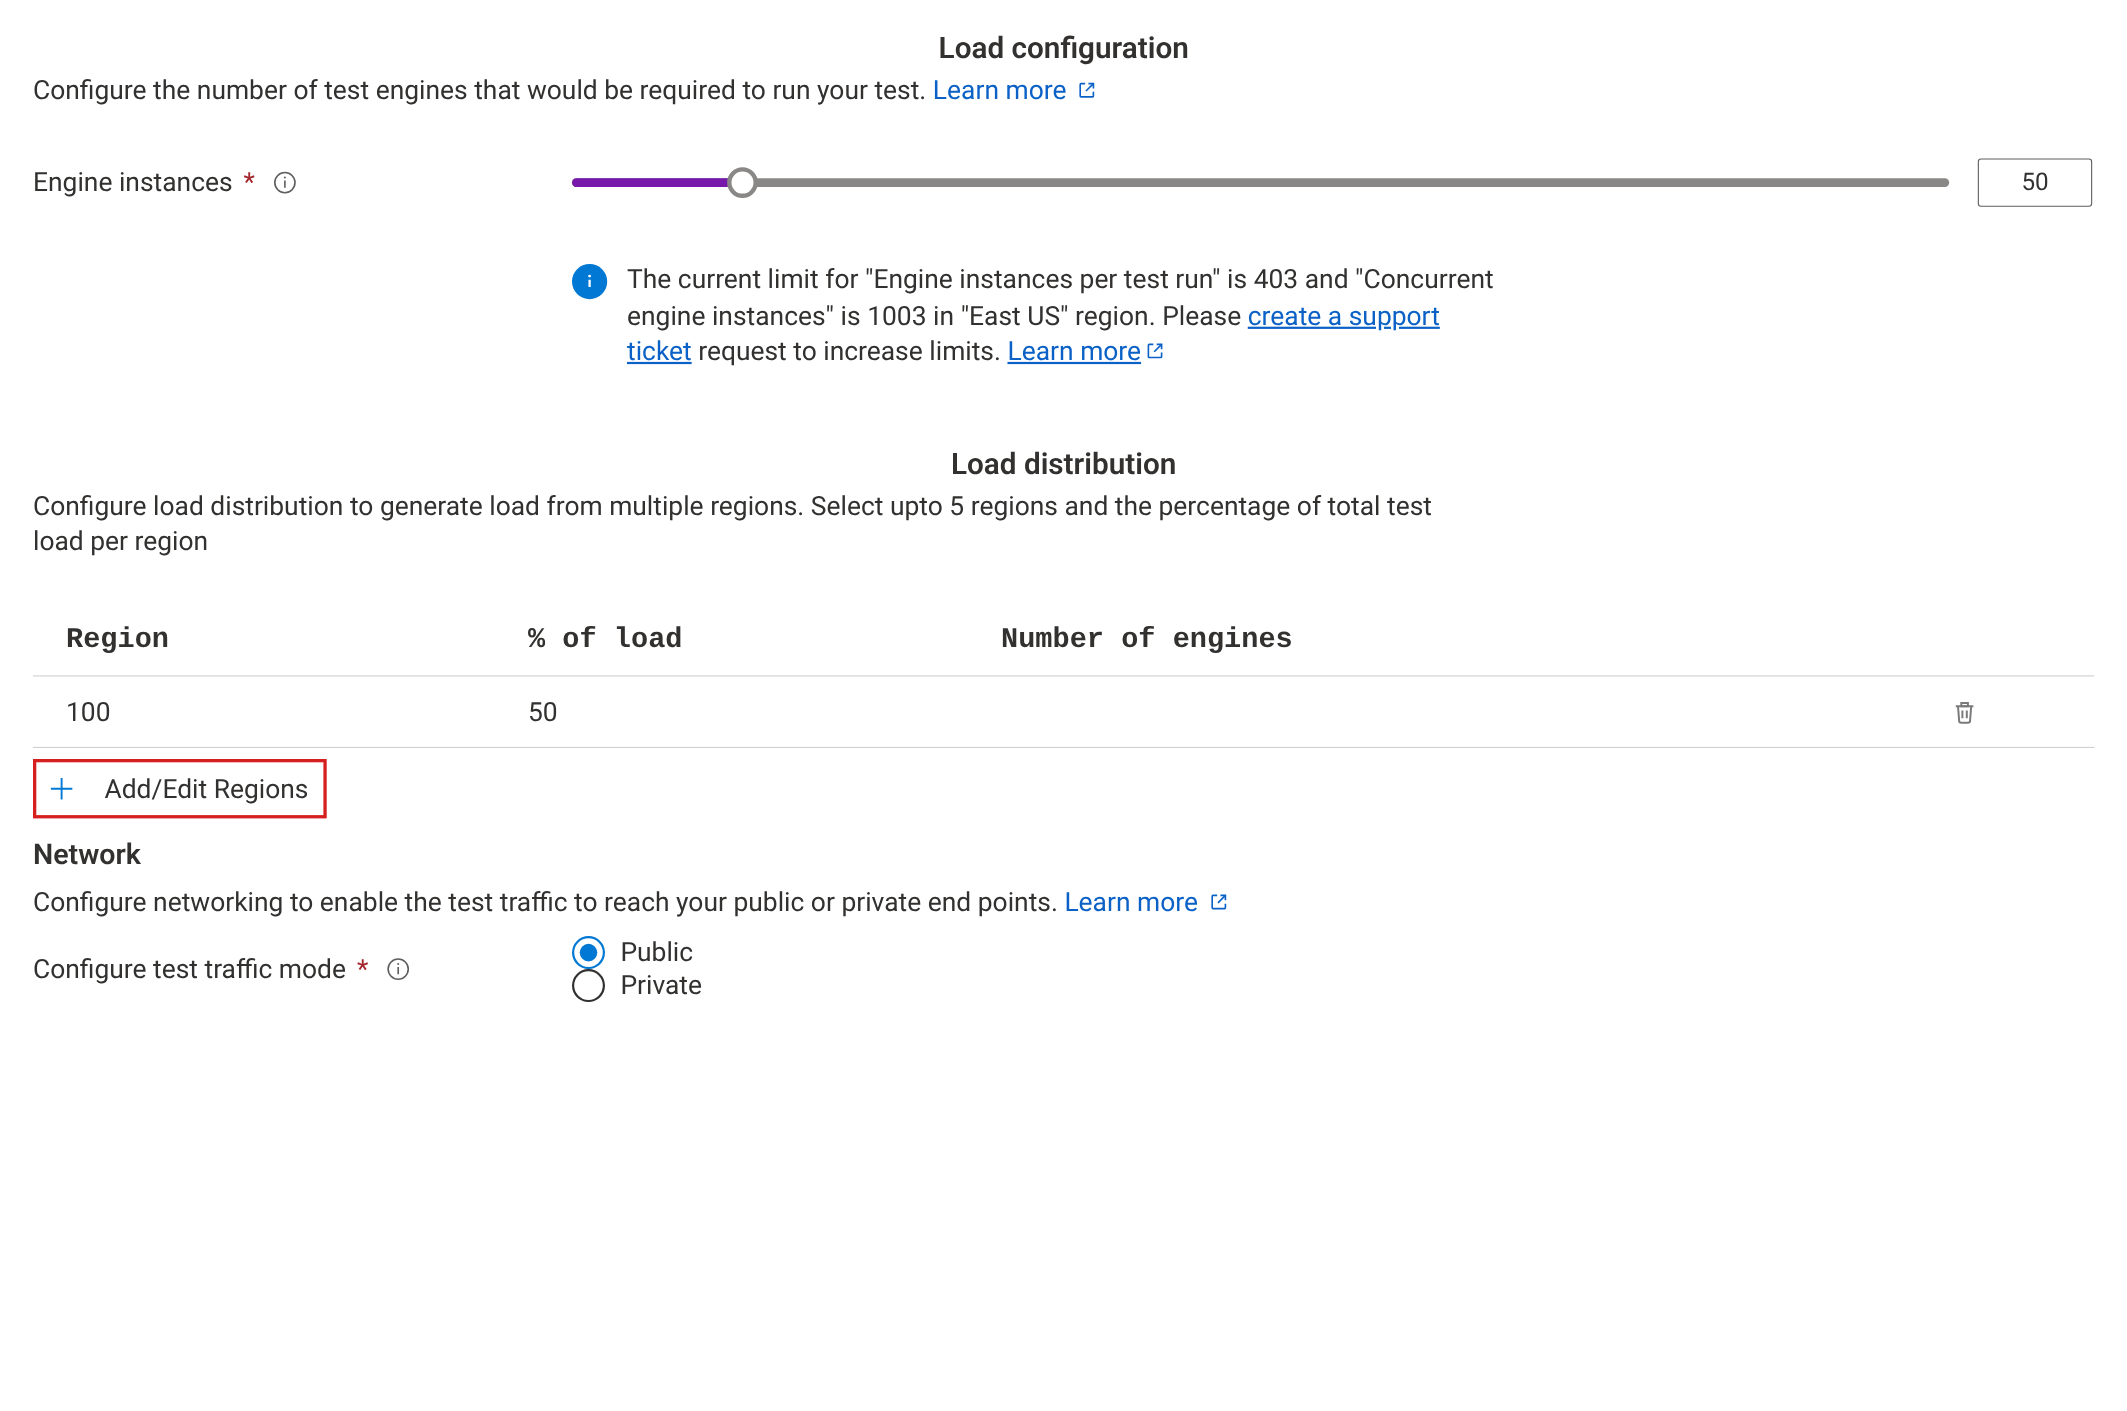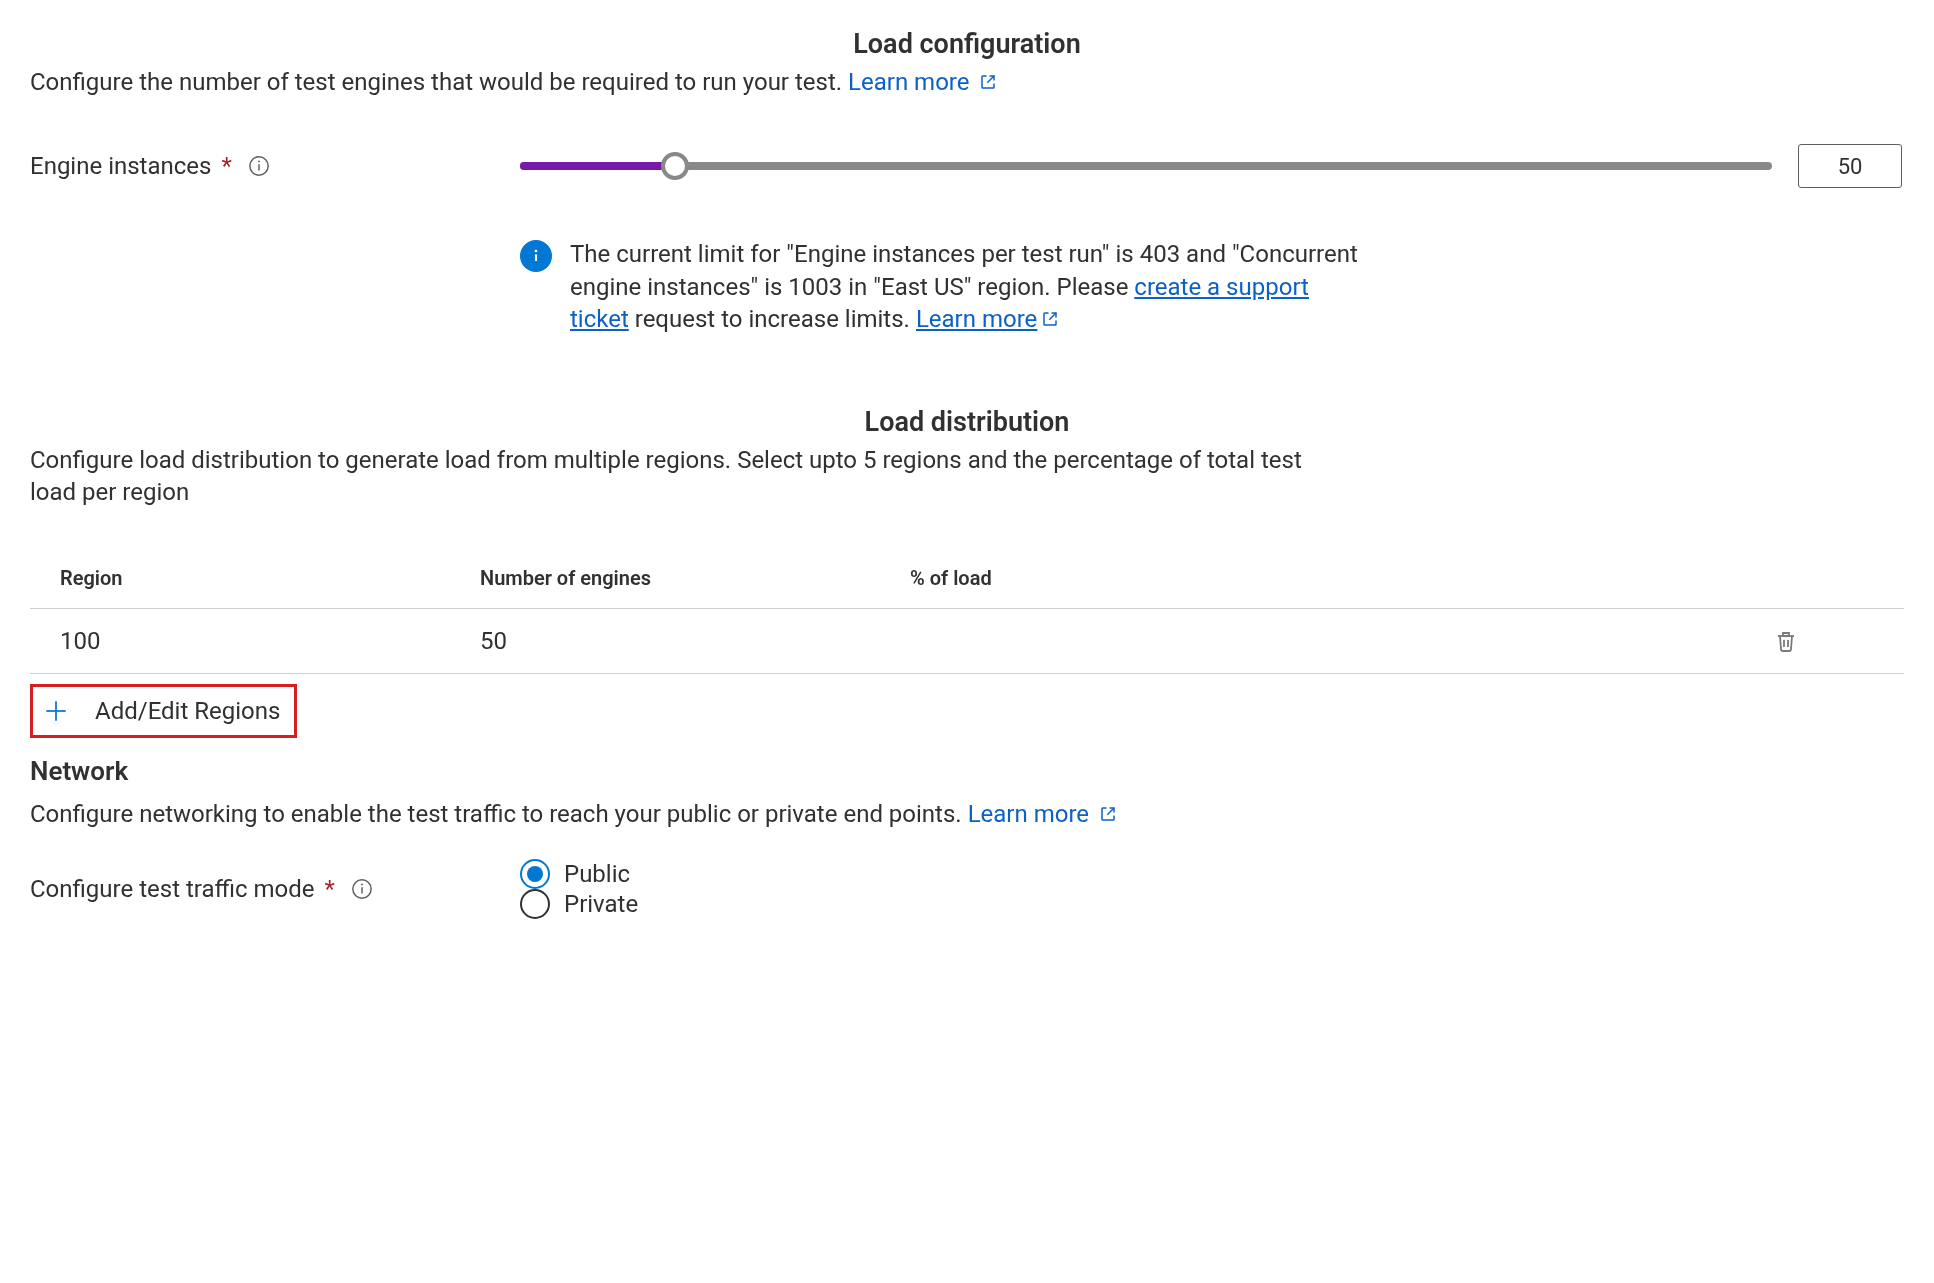--- a/index.html
+++ b/index.html
@@ -158,22 +158,23 @@
   }
   .dist-table .thead,
   .dist-table .trow {
     display: grid;
     grid-template-columns: 420px 430px 1fr 70px;
     align-items: center;
     padding: 18px 14px 18px 30px;
   }
   .dist-table .thead {
     font-weight: 600;
-    font-size: 20px;
+    font-size: 26px;
     border-bottom: 1px solid var(--border);
+    font-family: Liberation Mono, monospace;
   }
   .dist-table .trow {
     font-size: 24px;
     border-bottom: 1px solid var(--border);
   }
   .trash-btn {
     display: inline-flex;
     align-items: center;
     justify-content: center;
     cursor: pointer;
@@ -293,22 +294,22 @@
   </div>
 </div>
 
 <div class="section-gap">
   <h2 class="section-title">Load distribution</h2>
   <p class="section-desc">Configure load distribution to generate load from multiple regions. Select upto 5 regions and the percentage of total test load per region</p>
 
   <div class="dist-table">
     <div class="thead">
       <div>Region</div>
+      <div>% of load</div>
       <div>Number of engines</div>
-      <div>% of load</div>
       <div></div>
     </div>
     <div id="dist-rows">
         <div class="trow">
           <div>100</div>
           <div>50</div>
           <div class="trash-btn">
             <svg width="24" height="28" viewBox="0 0 24 24" fill="none" stroke="#7a7a7a" stroke-width="1.8">
               <path d="M4 7h16"></path>
               <path d="M9 4h6v3H9z"></path>
@@ -340,21 +341,21 @@
     <span class="ext-icon">
       <svg width="18" height="18" viewBox="0 0 24 24" fill="none" stroke="currentColor" stroke-width="2">
           <path d="M14 4h6v6"></path>
           <path d="M20 4l-9 9"></path>
           <path d="M20 14v5a1 1 0 0 1-1 1H5a1 1 0 0 1-1-1V5a1 1 0 0 1 1-1h5"></path>
         </svg>
     </span>
   </a>
 </p>
 
-<div class="field-row" style="margin-top:28px;align-items:center;">
+<div class="field-row" style="margin-top:14px;align-items:center;">
   <div class="field-label-col">
     <span>Configure test traffic mode</span>
     <span class="req-star">*</span>
     <span class="info-circ">
       <svg width="22" height="22" viewBox="0 0 24 24" fill="none" stroke="#605e5c" stroke-width="1.6">
           <circle cx="12" cy="12" r="10"></circle>
           <line x1="12" y1="10" x2="12" y2="17"></line>
           <circle cx="12" cy="7" r="1" fill="#605e5c" stroke="none"></circle>
         </svg>
     </span>

